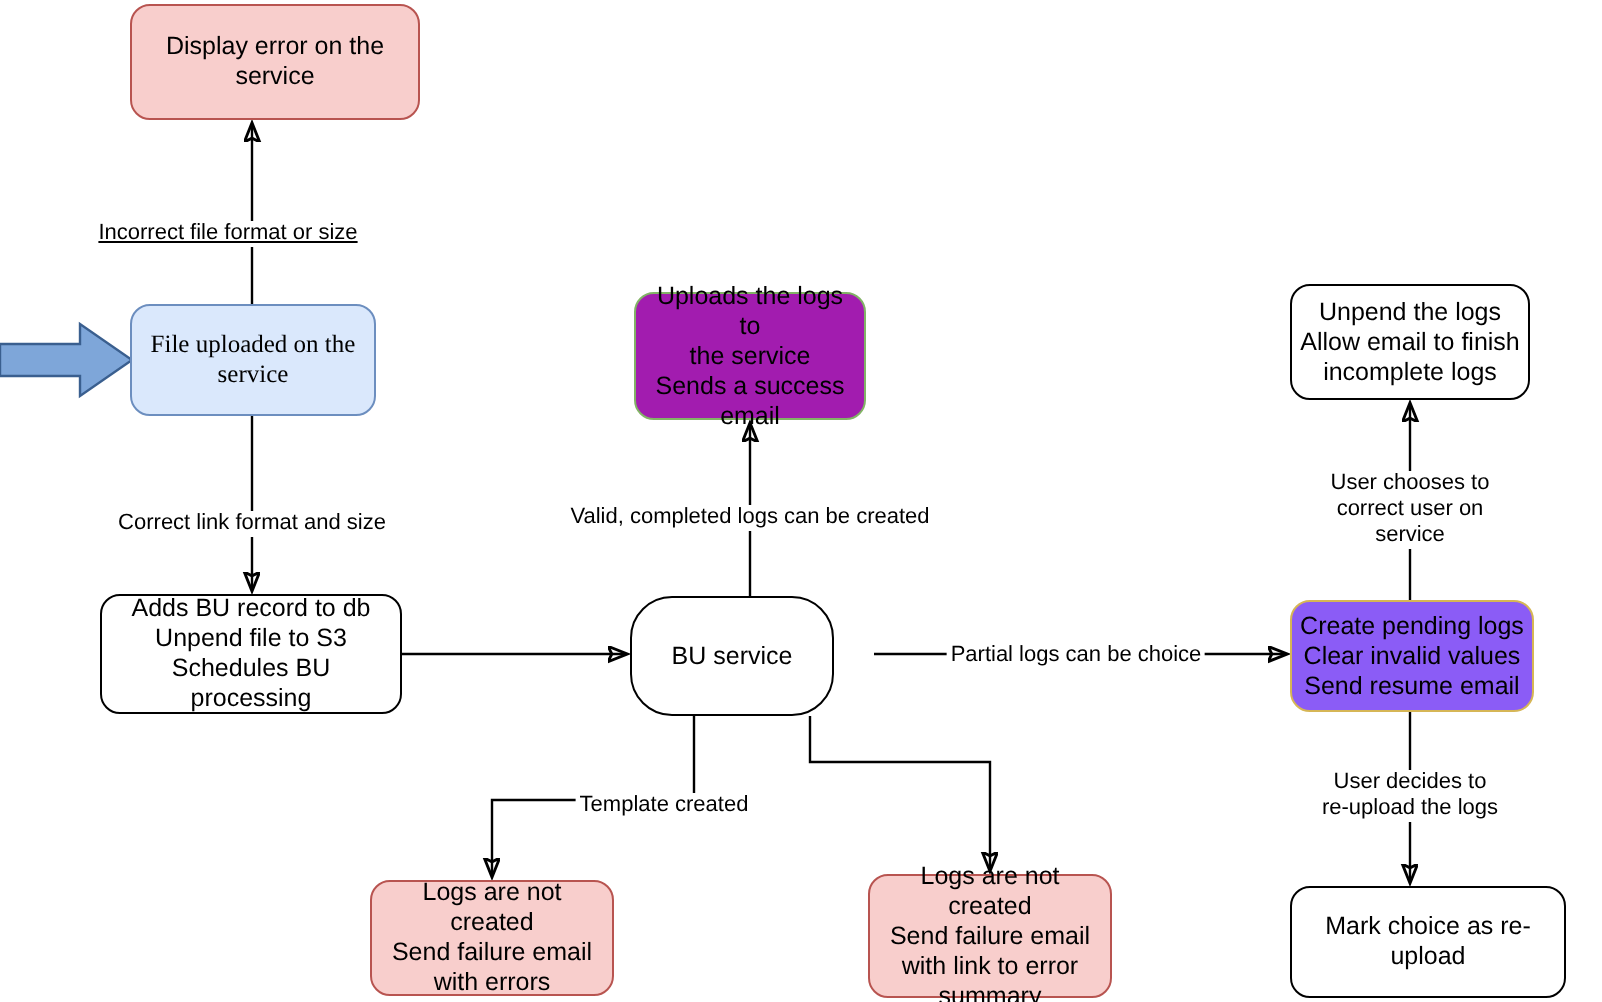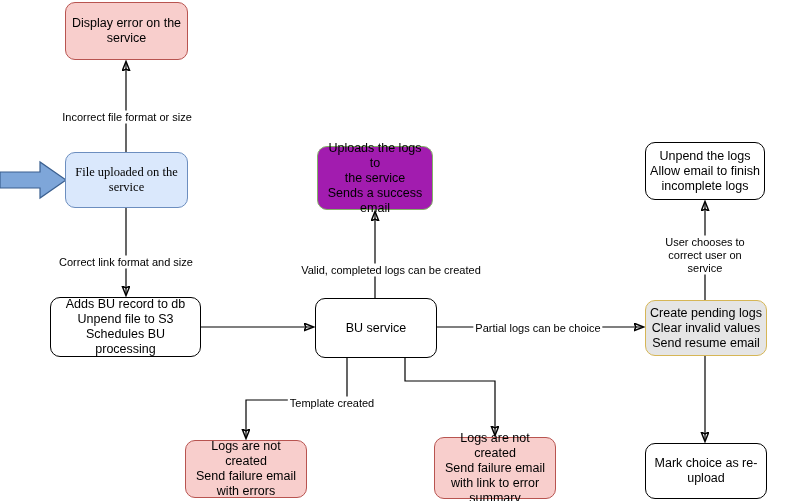--- a/index.html
+++ b/index.html
@@ -29,21 +29,21 @@
     font-size: 12.5px;
     line-height: 15px;
     color: #000000;
     white-space: pre-line;
     padding: 2px 4px;
     background: #ffffff;
   }
   .node.pink   { background: #f8cecc; border-color: #b85450; }
   .node.blue   { background: #dae8fc; border-color: #6c8ebf; font-family: Liberation Serif, serif; }
   .node.green  { background: #a21caf; border-color: #82b366; }
-  .node.yellow { background: #e5e5e5; border-color: #d6b656; }
+  .node.yellow { background: #8b5cf6; border-color: #d6b656; }
   .node.plain  { background: #ffffff; border-color: #000000; }
 
   .edge-label {
     position: absolute;
     font-size: 11px;
     line-height: 13px;
     color: #000000;
     text-align: center;
     background: #ffffff;
     white-space: pre-line;
@@ -88,48 +88,49 @@
 
     <line x1="705" y1="300" x2="705" y2="202" marker-end="url(#ar)"></line>
 
     <line x1="705" y1="356" x2="705" y2="441" marker-end="url(#ar)"></line>
   </svg>
 
   <svg class="bigarrow" width="70" height="40" viewBox="0 0 70 40">
     <path d="M0,12 L40,12 L40,2 L66,20 L40,38 L40,28 L0,28 Z" fill="#7ea6d9" stroke="#3a5f8f" stroke-width="1.2"></path>
   </svg>
 
-  <div class="node pink" style="left:65px;top:2px;width:123px;height:58px;">Display error on the
+  <div class="node pink" style="left:65px;top:2px;width:145px;height:58px;">Display error on the
 service</div>
   <div class="node blue" style="left:65px;top:152px;width:123px;height:56px;">File uploaded on the
 service</div>
   <div class="node plain" style="left:50px;top:297px;width:151px;height:60px;">Adds BU record to db
 Unpend file to S3
 Schedules BU processing</div>
   <div class="node green" style="left:317px;top:146px;width:116px;height:64px;">Uploads the logs to
 the service
 Sends a success
 email</div>
-  <div class="node plain" style="left:315px;top:298px;width:122px;height:60px;">BU service</div>
+  <div class="node plain" style="left:315px;top:298px;width:102px;height:60px;border-radius:21px;">BU service</div>
   <div class="node pink" style="left:185px;top:440px;width:122px;height:58px;">Logs are not created
 Send failure email
 with errors</div>
   <div class="node pink" style="left:434px;top:437px;width:122px;height:62px;">Logs are not created
 Send failure email
 with link to error
 summary</div>
   <div class="node plain" style="left:645px;top:142px;width:120px;height:58px;">Unpend the logs
 Allow email to finish
 incomplete logs</div>
   <div class="node yellow" style="left:645px;top:300px;width:122px;height:56px;">Create pending logs
 Clear invalid values
 Send resume email</div>
-  <div class="node plain" style="left:645px;top:443px;width:122px;height:56px;">Mark choice as re-
+  <div class="node plain" style="left:645px;top:443px;width:138px;height:56px;">Mark choice as re-
 upload</div>
 
-  <div class="edge-label" style="left:127px;top:117px;transform:translate(-50%,-50%);">Incorrect file format or size</div>
+  <div class="edge-label" style="left:114px;top:117px;transform:translate(-50%,-50%);text-decoration:underline;">Incorrect file format or size</div>
   <div class="edge-label" style="left:126px;top:262px;transform:translate(-50%,-50%);">Correct link format and size</div>
-  <div class="edge-label" style="left:375px;top:270px;transform:translate(-50%,-50%);margin-left:16px;">Valid, completed logs can be created</div>
+  <div class="edge-label" style="left:375px;top:259px;transform:translate(-50%,-50%);">Valid, completed logs can be created</div>
   <div class="edge-label" style="left:538px;top:328px;transform:translate(-50%,-50%);">Partial logs can be choice</div>
   <div class="edge-label" style="left:332px;top:403px;transform:translate(-50%,-50%);">Template created</div>
   <div class="edge-label" style="left:705px;top:255px;transform:translate(-50%,-50%);">User chooses to correct user on service</div>
+  <div class="edge-label" style="left:705px;top:398px;transform:translate(-50%,-50%);">User decides to re-upload the logs</div>
 
 </div>
 
 </body></html>

